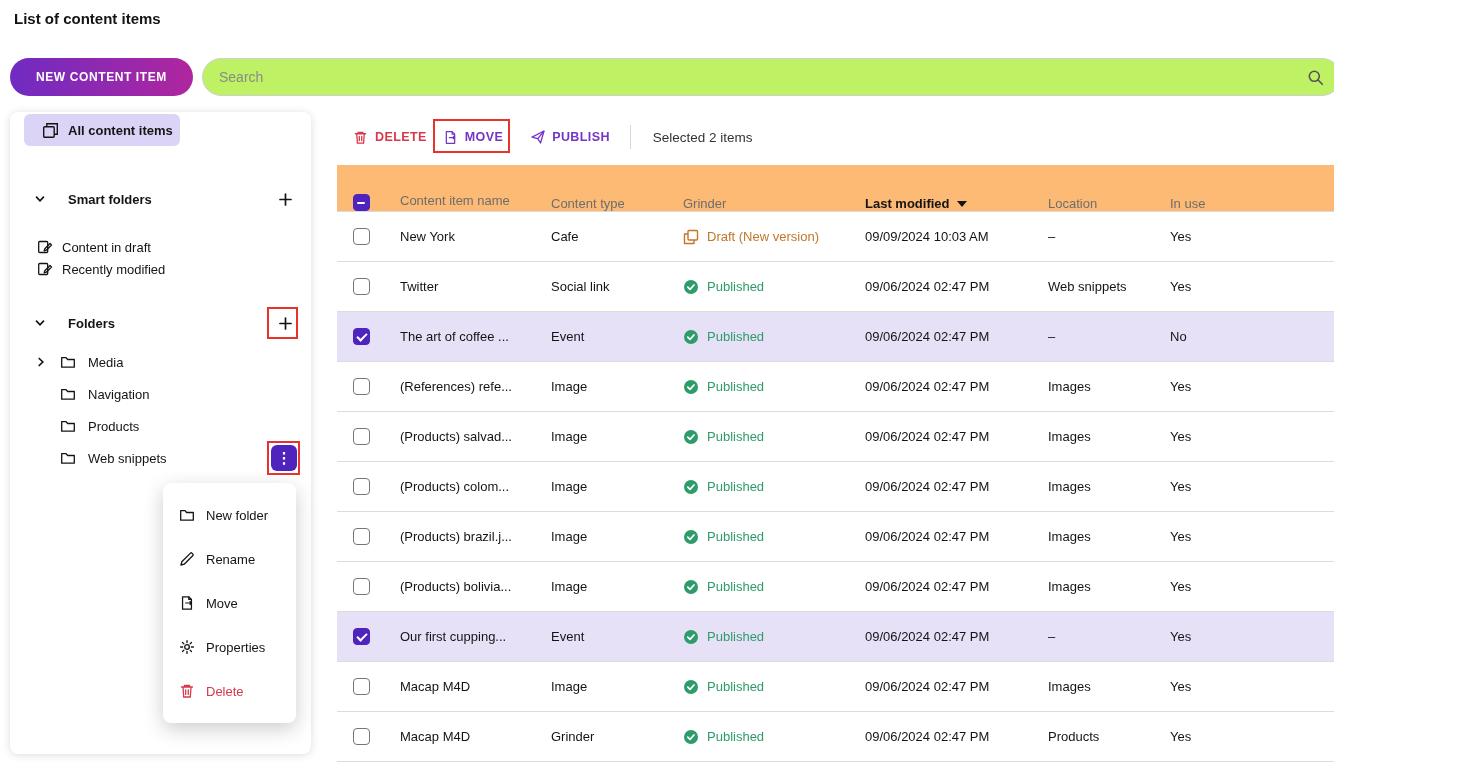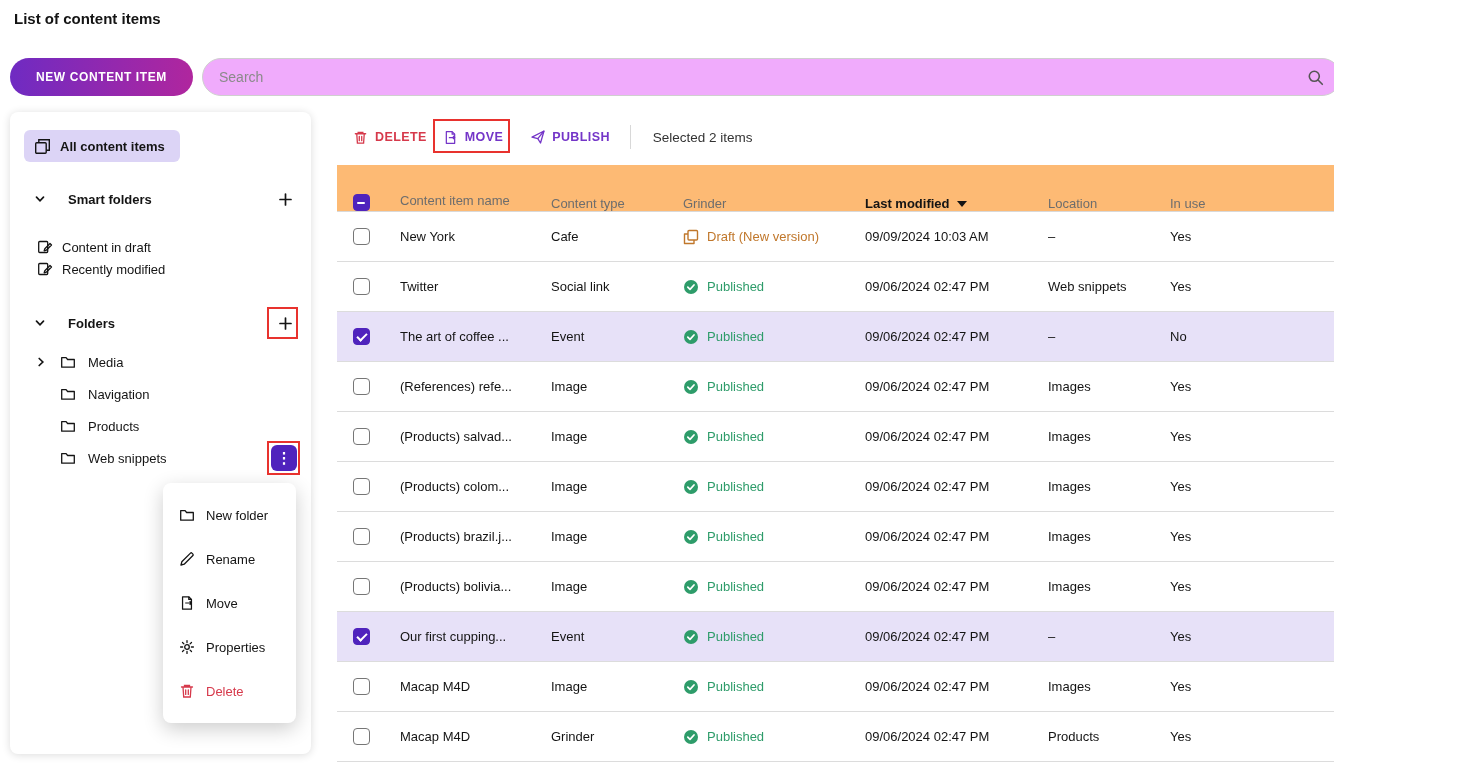--- a/index.html
+++ b/index.html
@@ -6,33 +6,33 @@
   body{font-family:"Liberation Sans",sans-serif;background:#fff;color:#141414}
   .page{position:relative;width:1334px;height:764px;background:#fff;overflow:hidden}
 
   .page-title{position:absolute;left:14px;top:10px;font-size:15px;font-weight:700;color:#141414}
 
   .btn-new{position:absolute;left:10px;top:58px;height:38px;padding:0 26px;border:none;border-radius:19px;
     background:linear-gradient(90deg,#6f2bc2,#b0269e);color:#fff;font-weight:700;font-size:12px;
     letter-spacing:.6px;cursor:pointer;font-family:inherit}
 
   .search{position:absolute;left:202px;top:58px;width:1139px;height:38px;border:1px solid #cfcfcf;
-    border-radius:19px;background:#f0abfc;display:flex;align-items:center;padding:0 16px}
+    border-radius:19px;background:#bef264;display:flex;align-items:center;padding:0 16px}
   .search input{flex:1;border:none;outline:none;font-size:14px;color:#333;font-family:inherit;background:transparent}
   .search input::placeholder{color:#8a8a8a}
 
   .btn-filter{position:absolute;left:1357px;top:58px;width:110px;height:38px;border:1px solid #c9bfe4;
     border-radius:19px;background:#fff;color:#7435c8;font-weight:700;font-size:12px;letter-spacing:.4px;
     display:flex;justify-content:center;gap:8px;cursor:pointer;font-family:inherit}
 
   
   .sidebar{position:absolute;left:10px;top:112px;width:301px;height:642px;background:#fff;border-radius:8px;
     box-shadow:0 1px 8px rgba(0,0,0,.14)}
-  .all-items{position:absolute;left:14px;top:18px;width:156px;height:32px;background:#dcd4f6;border-radius:6px;
-    display:flex;align-items:center;padding-left:10px;gap:9px;cursor:pointer;font-size:13px;font-weight:600}
+  .all-items{position:absolute;left:14px;top:2px;width:156px;height:32px;background:#dcd4f6;border-radius:6px;
+    display:flex;align-items:center;padding-left:18px;gap:9px;cursor:pointer;font-size:13px;font-weight:600}
   .section-header{position:absolute;left:0;width:100%;height:30px;display:flex;align-items:center;cursor:pointer}
   .section-header .chev{margin-left:24px;display:flex}
   .section-header .sec-label{margin-left:22px;font-size:13px;font-weight:700}
   .plus-btn{position:absolute;right:15px;top:4px;width:22px;height:22px;border:none;background:none;cursor:pointer;
     display:flex;align-items:center;justify-content:center}
   .sf-item{position:absolute;left:0;width:100%;height:30px;display:flex;align-items:center;cursor:pointer;font-size:13px}
   .sf-item svg{margin-left:27px}
   .sf-item span{margin-left:9px}
   .tree-row{position:absolute;left:0;width:100%;height:30px;display:flex;align-items:center;cursor:pointer;font-size:13px}
   .tree-chevslot{margin-left:25px;width:12px;display:flex}

